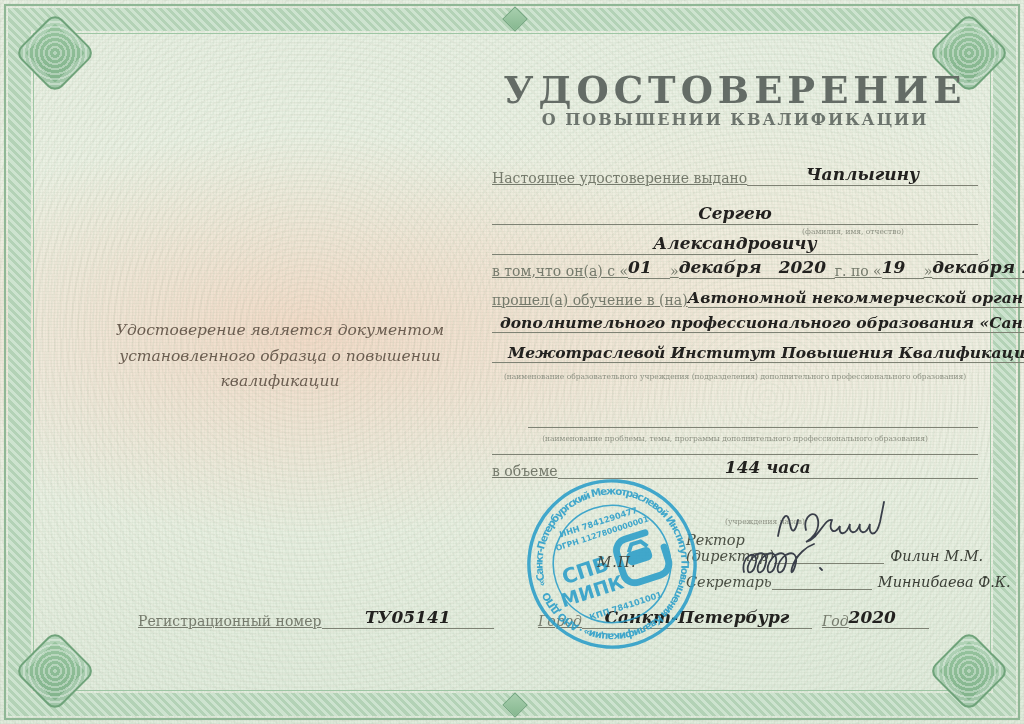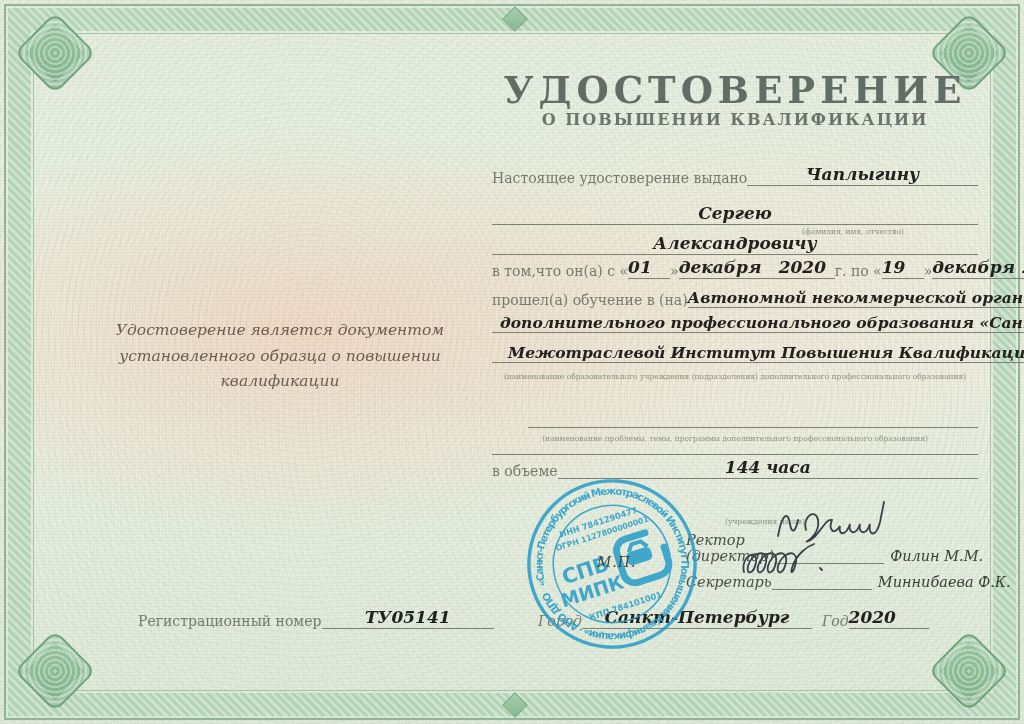--- a/index.html
+++ b/index.html
@@ -56,21 +56,21 @@
   .subtitle {
     position:absolute; left:492px; top:110px; width:486px; text-align:center;
     font-size:16px; font-weight:bold; letter-spacing:2px; color:#6c746d;
   }
   .side-note {
     position:absolute; left:86px; top:318px; width:388px; text-align:center;
     font-style:italic; font-size:15.5px; line-height:1.65; color:#6a5d50;
   }
 
   .rightcol { position:absolute; left:492px; top:0; width:486px; height:724px; }
-  .lbl { font-size:14px; color:#757a6c; white-space:nowrap; }
+  .lbl { font-size:14px; color:#757a6c; white-space:nowrap;text-decoration:underline; }
   .val { font-size:17px; font-weight:bold; font-style:italic; color:#22211f; white-space:nowrap; }
   .cap { font-size:7.5px; color:#8d9183; text-align:center;margin-top:36px; }
   .row { position:absolute; display:flex; align-items:flex-end; width:486px; }
   .fill { flex:1; border-bottom:1px solid #7e8274; text-align:center; line-height:1.15; }
   .ublk { border-bottom:1px solid #7e8274; line-height:1.15; }
 
   .sig-label { font-style:italic; font-size:14.5px; color:#4a4f44; }
   .sig-name  { font-style:italic; font-size:14.5px; color:#3a3e36; white-space:nowrap; }
 
   

